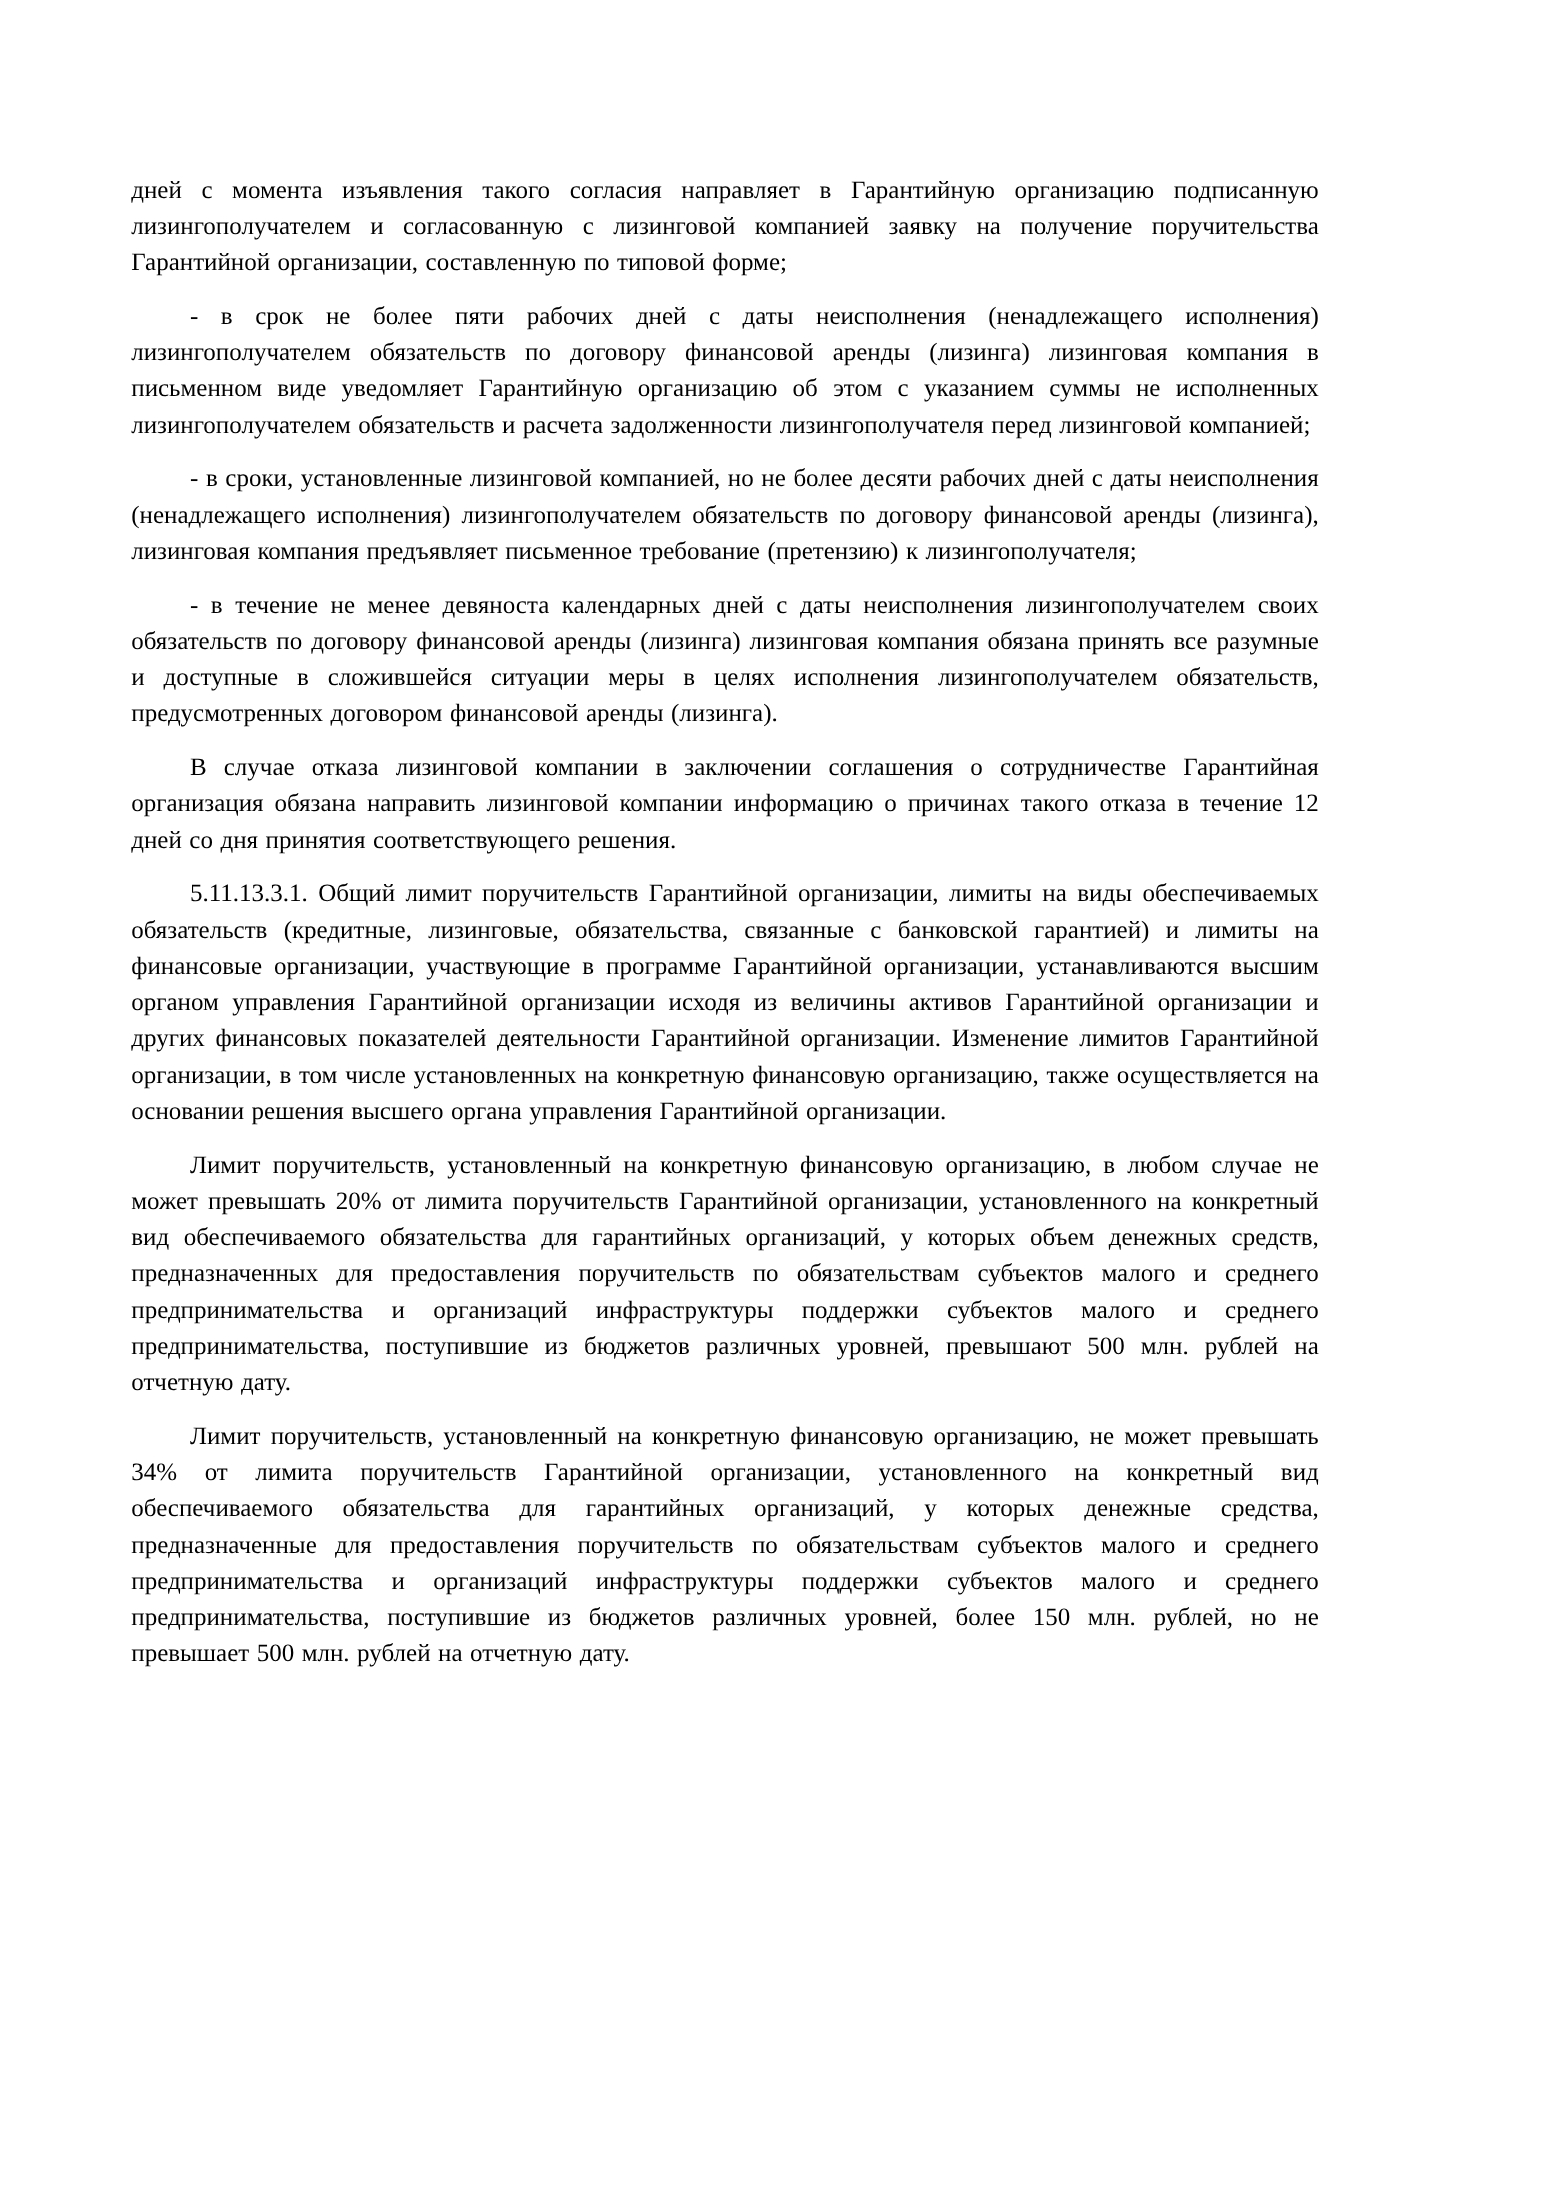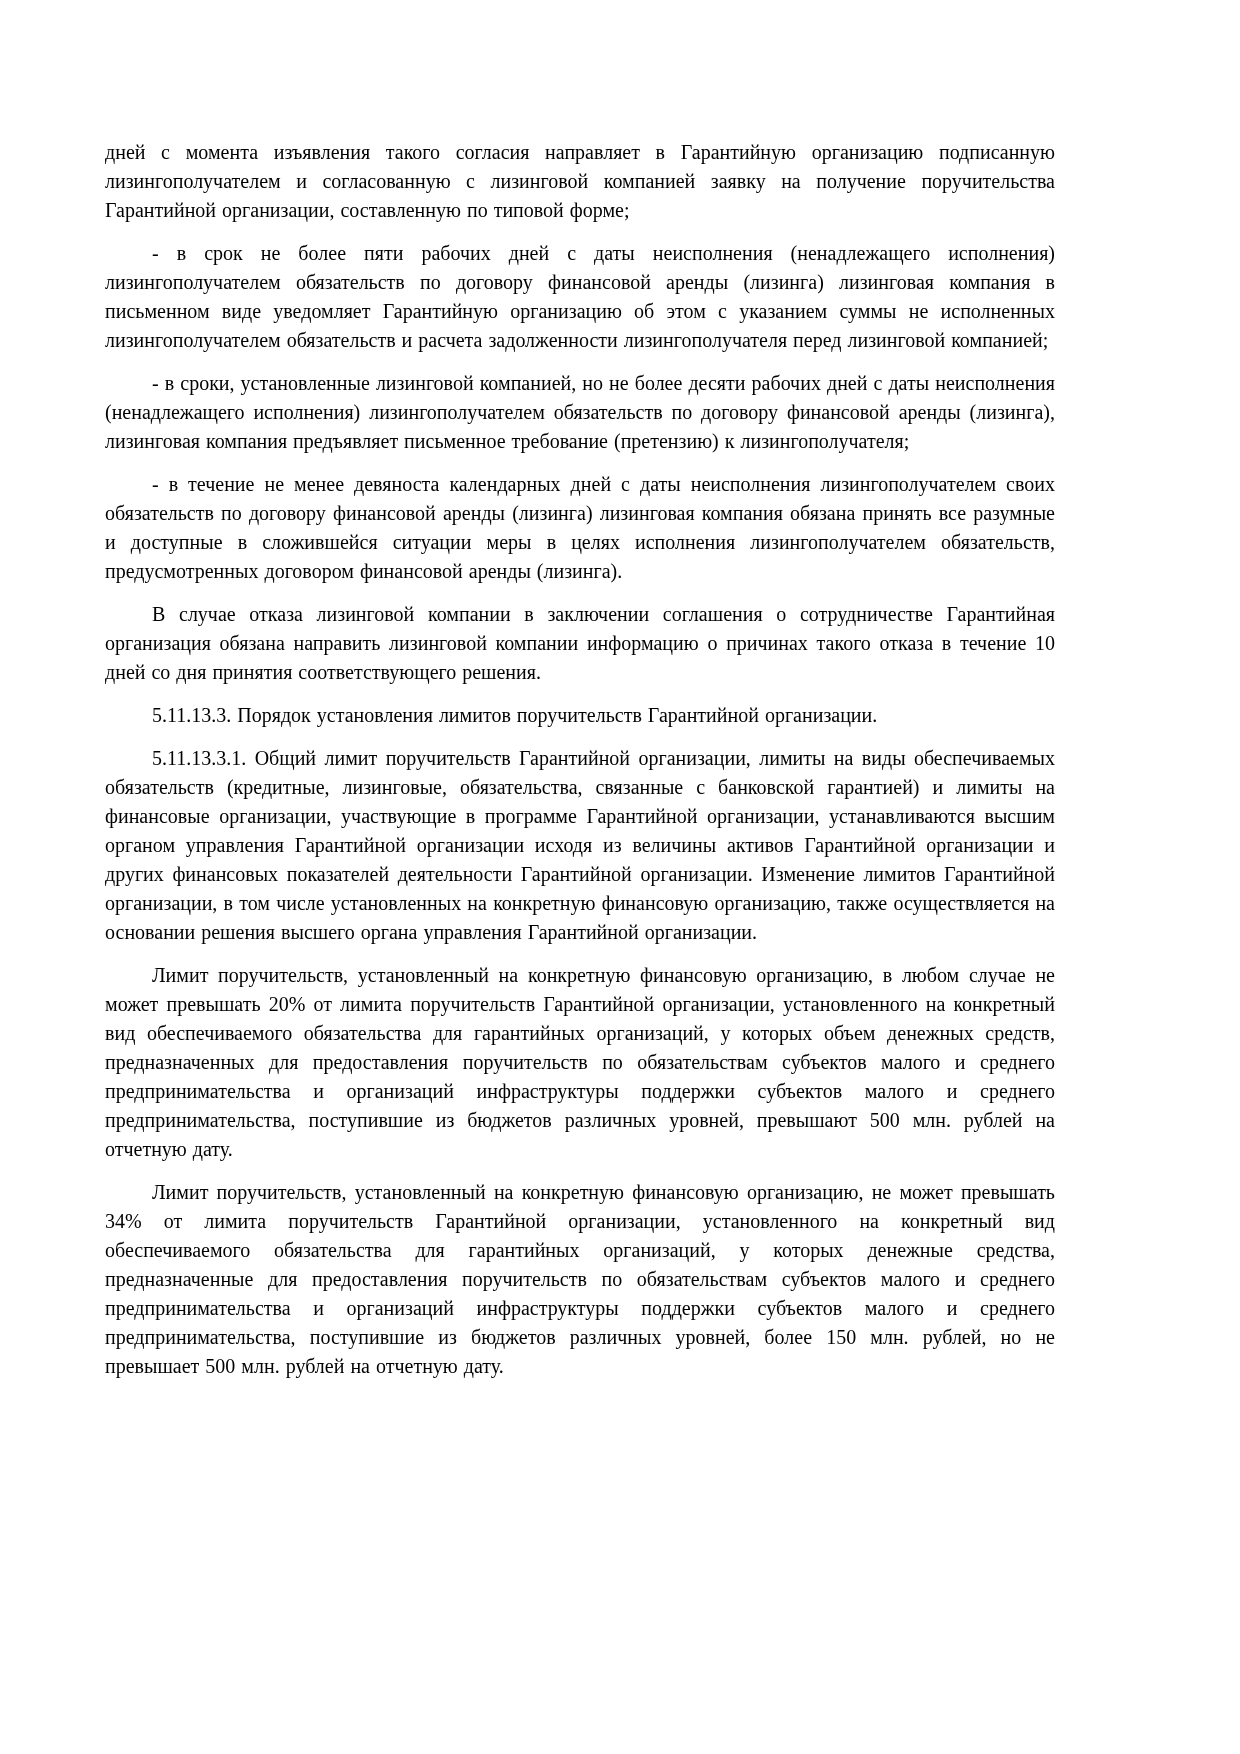--- a/index.html
+++ b/index.html
@@ -33,19 +33,18 @@
   </style>
 </head>
 <body>
 
 <div class="page">
   <div class="doc-body">
       <p class="para no-indent">дней с момента изъявления такого согласия направляет в Гарантийную организацию подписанную лизингополучателем и согласованную с лизинговой компанией заявку на получение поручительства Гарантийной организации, составленную по типовой форме;</p>
       <p class="para">- в срок не более пяти рабочих дней с даты неисполнения (ненадлежащего исполнения) лизингополучателем обязательств по договору финансовой аренды (лизинга) лизинговая компания в письменном виде уведомляет Гарантийную организацию об этом с указанием суммы не исполненных лизингополучателем обязательств и расчета задолженности лизингополучателя перед лизинговой компанией;</p>
       <p class="para">- в сроки, установленные лизинговой компанией, но не более десяти рабочих дней с даты неисполнения (ненадлежащего исполнения) лизингополучателем обязательств по договору финансовой аренды (лизинга), лизинговая компания предъявляет письменное требование (претензию) к лизингополучателя;</p>
       <p class="para">- в течение не менее девяноста календарных дней с даты неисполнения лизингополучателем своих обязательств по договору финансовой аренды (лизинга) лизинговая компания обязана принять все разумные и доступные в сложившейся ситуации меры в целях исполнения лизингополучателем обязательств, предусмотренных договором финансовой аренды (лизинга).</p>
-      <p class="para">В случае отказа лизинговой компании в заключении соглашения о сотрудничестве Гарантийная организация обязана направить лизинговой компании информацию о причинах такого отказа в течение 10 дней со дня принятия соответствующего решения.</p>
-      <p class="para">5.11.13.3. Порядок установления лимитов поручительств Гарантийной организации.</p>
+      <p class="para">В случае отказа лизинговой компании в заключении соглашения о сотрудничестве Гарантийная организация обязана направить лизинговой компании информацию о причинах такого отказа в течение 12 дней со дня принятия соответствующего решения.</p>
       <p class="para">5.11.13.3.1. Общий лимит поручительств Гарантийной организации, лимиты на виды обеспечиваемых обязательств (кредитные, лизинговые, обязательства, связанные с банковской гарантией) и лимиты на финансовые организации, участвующие в программе Гарантийной организации, устанавливаются высшим органом управления Гарантийной организации исходя из величины активов Гарантийной организации и других финансовых показателей деятельности Гарантийной организации. Изменение лимитов Гарантийной организации, в том числе установленных на конкретную финансовую организацию, также осуществляется на основании решения высшего органа управления Гарантийной организации.</p>
       <p class="para">Лимит поручительств, установленный на конкретную финансовую организацию, в любом случае не может превышать 20% от лимита поручительств Гарантийной организации, установленного на конкретный вид обеспечиваемого обязательства для гарантийных организаций, у которых объем денежных средств, предназначенных для предоставления поручительств по обязательствам субъектов малого и среднего предпринимательства и организаций инфраструктуры поддержки субъектов малого и среднего предпринимательства, поступившие из бюджетов различных уровней, превышают 500 млн. рублей на отчетную дату.</p>
       <p class="para">Лимит поручительств, установленный на конкретную финансовую организацию, не может превышать 34% от лимита поручительств Гарантийной организации, установленного на конкретный вид обеспечиваемого обязательства для гарантийных организаций, у которых денежные средства, предназначенные для предоставления поручительств по обязательствам субъектов малого и среднего предпринимательства и организаций инфраструктуры поддержки субъектов малого и среднего предпринимательства, поступившие из бюджетов различных уровней, более 150 млн. рублей, но не превышает 500 млн. рублей на отчетную дату.</p>
     </div>
 </div>
 
 </body></html>

